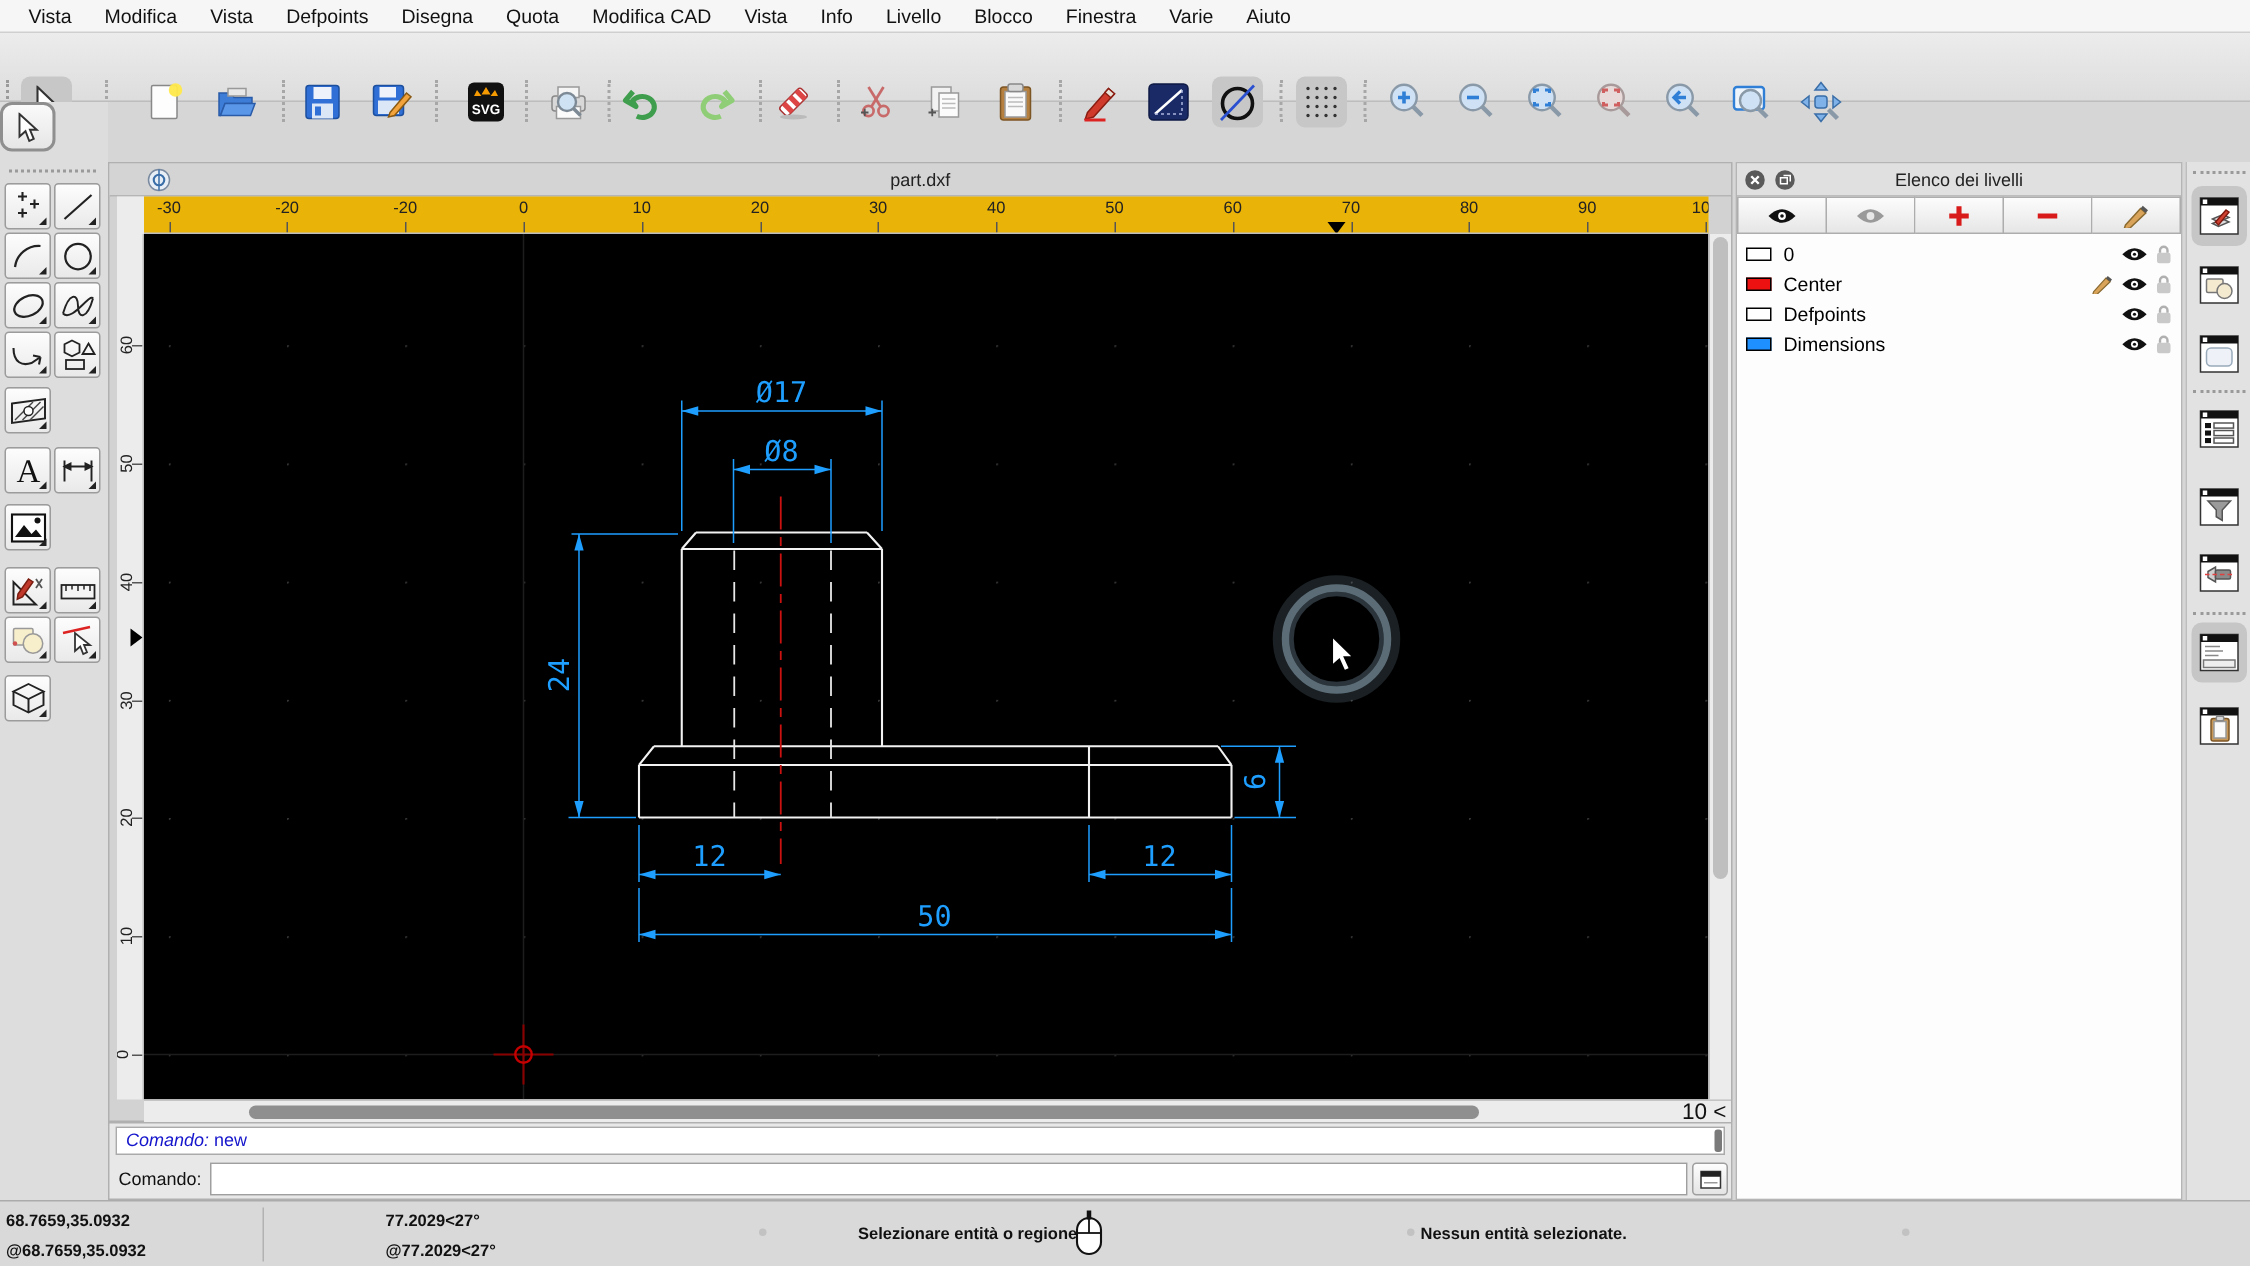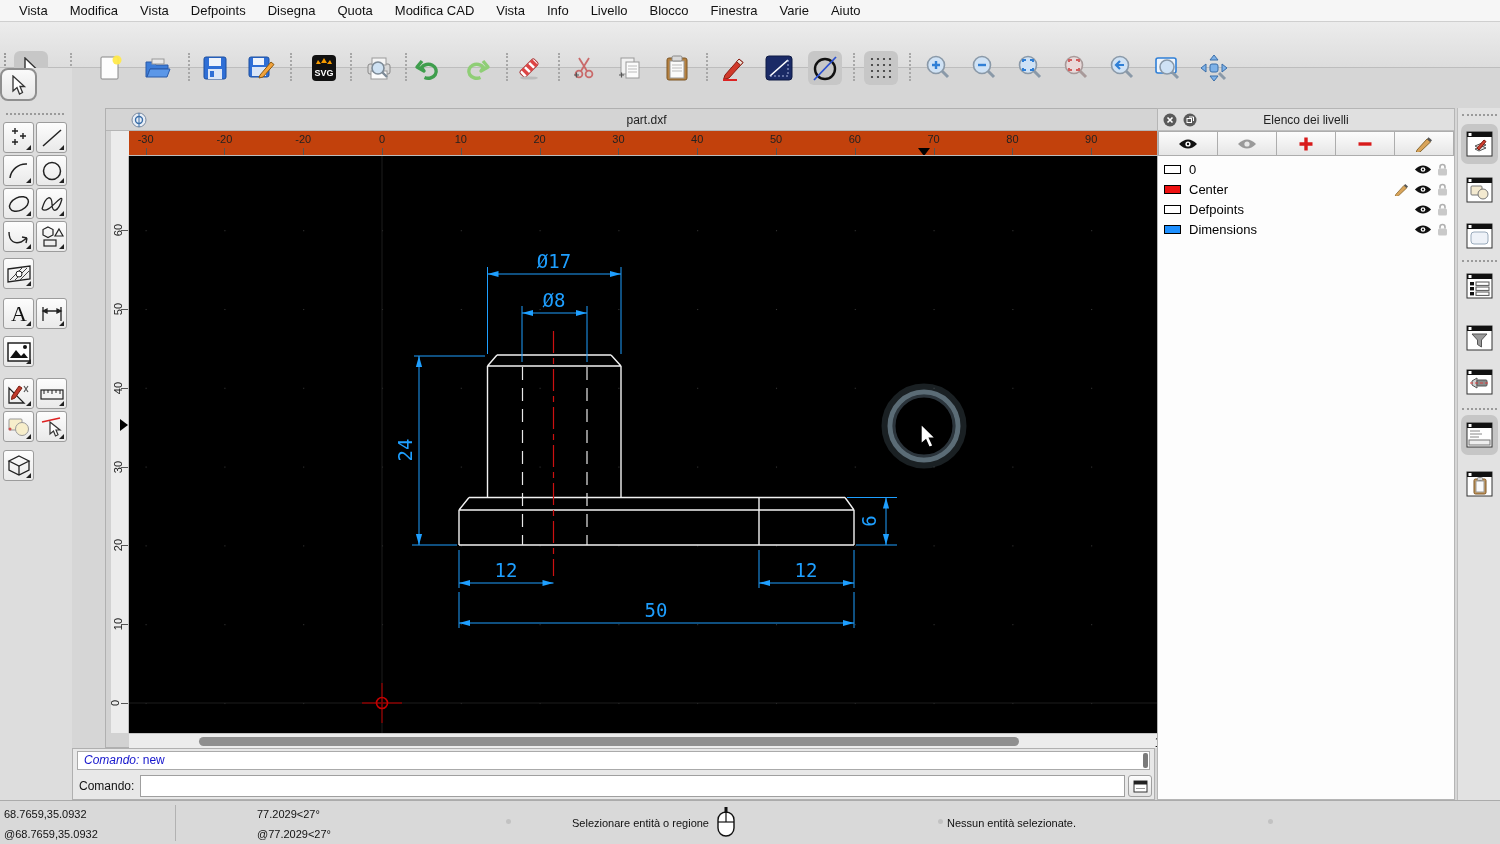--- a/index.html
+++ b/index.html
@@ -19,24 +19,24 @@
   .thandle { position:absolute; top:31px; height:28px; width:0; border-left:2px dotted #9a9a9a; }
 
   
   #palette { left:0; top:68px; width:72px; height:732px; background:#dddddd; }
   .pbtn { position:absolute; width:31px; height:31px; background:linear-gradient(#fdfdfd,#e9e9e9); border:1px solid #9c9c9c; border-radius:3px; display:flex; align-items:center; justify-content:center; }
   .pbtn.sub::after { content:""; position:absolute; right:2px; bottom:2px; border-left:5px solid transparent; border-bottom:5px solid #222; }
   #pal-select { left:16px; top:4px; width:37px; height:33px; border:2px solid #8f8f8f; border-radius:8px; background:linear-gradient(#fafafa,#e6e6e6); display:flex; align-items:center; justify-content:center; }
   .phandle { position:absolute; left:6px; top:45px; width:58px; height:0; border-top:2px dotted #9a9a9a; }
 
   
-  #mdi { left:72px; top:108px; width:1083px; height:640px; background:#d2d2d2; border:1px solid #b0b0b0;margin-left:33px; }
+  #mdi { left:72px; top:108px; width:1083px; height:640px; background:#d2d2d2; border:1px solid #b0b0b0; }
   #mdi-title { position:absolute; left:0; top:0; width:100%; height:22px; background:#d4d4d4; border-bottom:1px solid #b5b5b5; text-align:center; font-size:12px; color:#222; line-height:22px; }
   #mdi-icon { position:absolute; left:25px; top:3px; width:16px; height:16px; }
-  #hruler { position:absolute; left:23px; top:22px; width:1043px; height:25px; background:#c2410c; overflow:hidden; border-bottom:1px solid #bdbdbd;}
+  #hruler { position:absolute; left:23px; top:22px; width:1043px; height:25px; background:#eab308; overflow:hidden; border-bottom:1px solid #bdbdbd;}
   .hlab { position:absolute; top:2px; transform:translateX(-50%); font-size:11px; color:#222; }
   .htick { position:absolute; bottom:0; width:1px; height:7px; background:#555; }
   #hmarker { position:absolute; top:17px; width:0; height:0; border-left:6px solid transparent; border-right:6px solid transparent; border-top:8px solid #000; transform:translateX(-50%); }
   #vruler { position:absolute; left:5px; top:47px; width:18px; height:577px; background:#ececec; overflow:hidden; border-right:1px solid #bdbdbd;}
   .vlab { position:absolute; left:1px; transform:translateY(-50%) rotate(-90deg); font-size:11px; color:#222; }
   .vtick { position:absolute; right:0; width:7px; height:1px; background:#555; }
   #vmarker { position:absolute; left:9px; width:0; height:0; border-top:6px solid transparent; border-bottom:6px solid transparent; border-left:8px solid #000; transform:translateY(-50%); }
   #corner { position:absolute; left:5px; top:22px; width:18px; height:25px; background:#ececec; }
 
   #canvas { position:absolute; left:23px; top:47px; width:1043px; height:577px; background-color:#000;
@@ -74,21 +74,21 @@
   .lrow .name { flex:1; }
   .lrow .icons { display:flex; align-items:center; gap:5px; padding-right:6px; }
 
   
   #rightstrip { left:1457px; top:108px; width:43px; height:692px; background:#e2e2e2; border-left:1px solid #bdbdbd; }
   .rs-active { position:absolute; left:3px; width:37px; height:40px; background:#c6c6c6; border-radius:7px; }
   .rsbtn { position:absolute; left:6px; width:31px; height:31px; display:flex; align-items:center; justify-content:center; }
   .rs-sep { position:absolute; left:4px; width:35px; height:0; border-top:2px dotted #9a9a9a; }
 
   
-  #statusbar { left:0; top:800px; width:1500px; height:44px; background:#d9d9d9; border-top:1px solid #ababab; font-size:11px; color:#111; }
+  #statusbar { left:0; top:800px; width:1500px; height:44px; background:#d9d9d9; border-top:1px solid #ababab; font-size:11px; color:#111;font-weight:bold; }
   .st { position:absolute; white-space:nowrap; }
   .st-div { position:absolute; top:4px; height:36px; width:1px; background:#b2b2b2; }
   .st-dot { position:absolute; width:5px; height:5px; border-radius:50%; background:#c2c2c2; }
 
   svg { display:block; }
 </style>
 </head>
 <body>
 
 <div id="menubar" class="abs">

